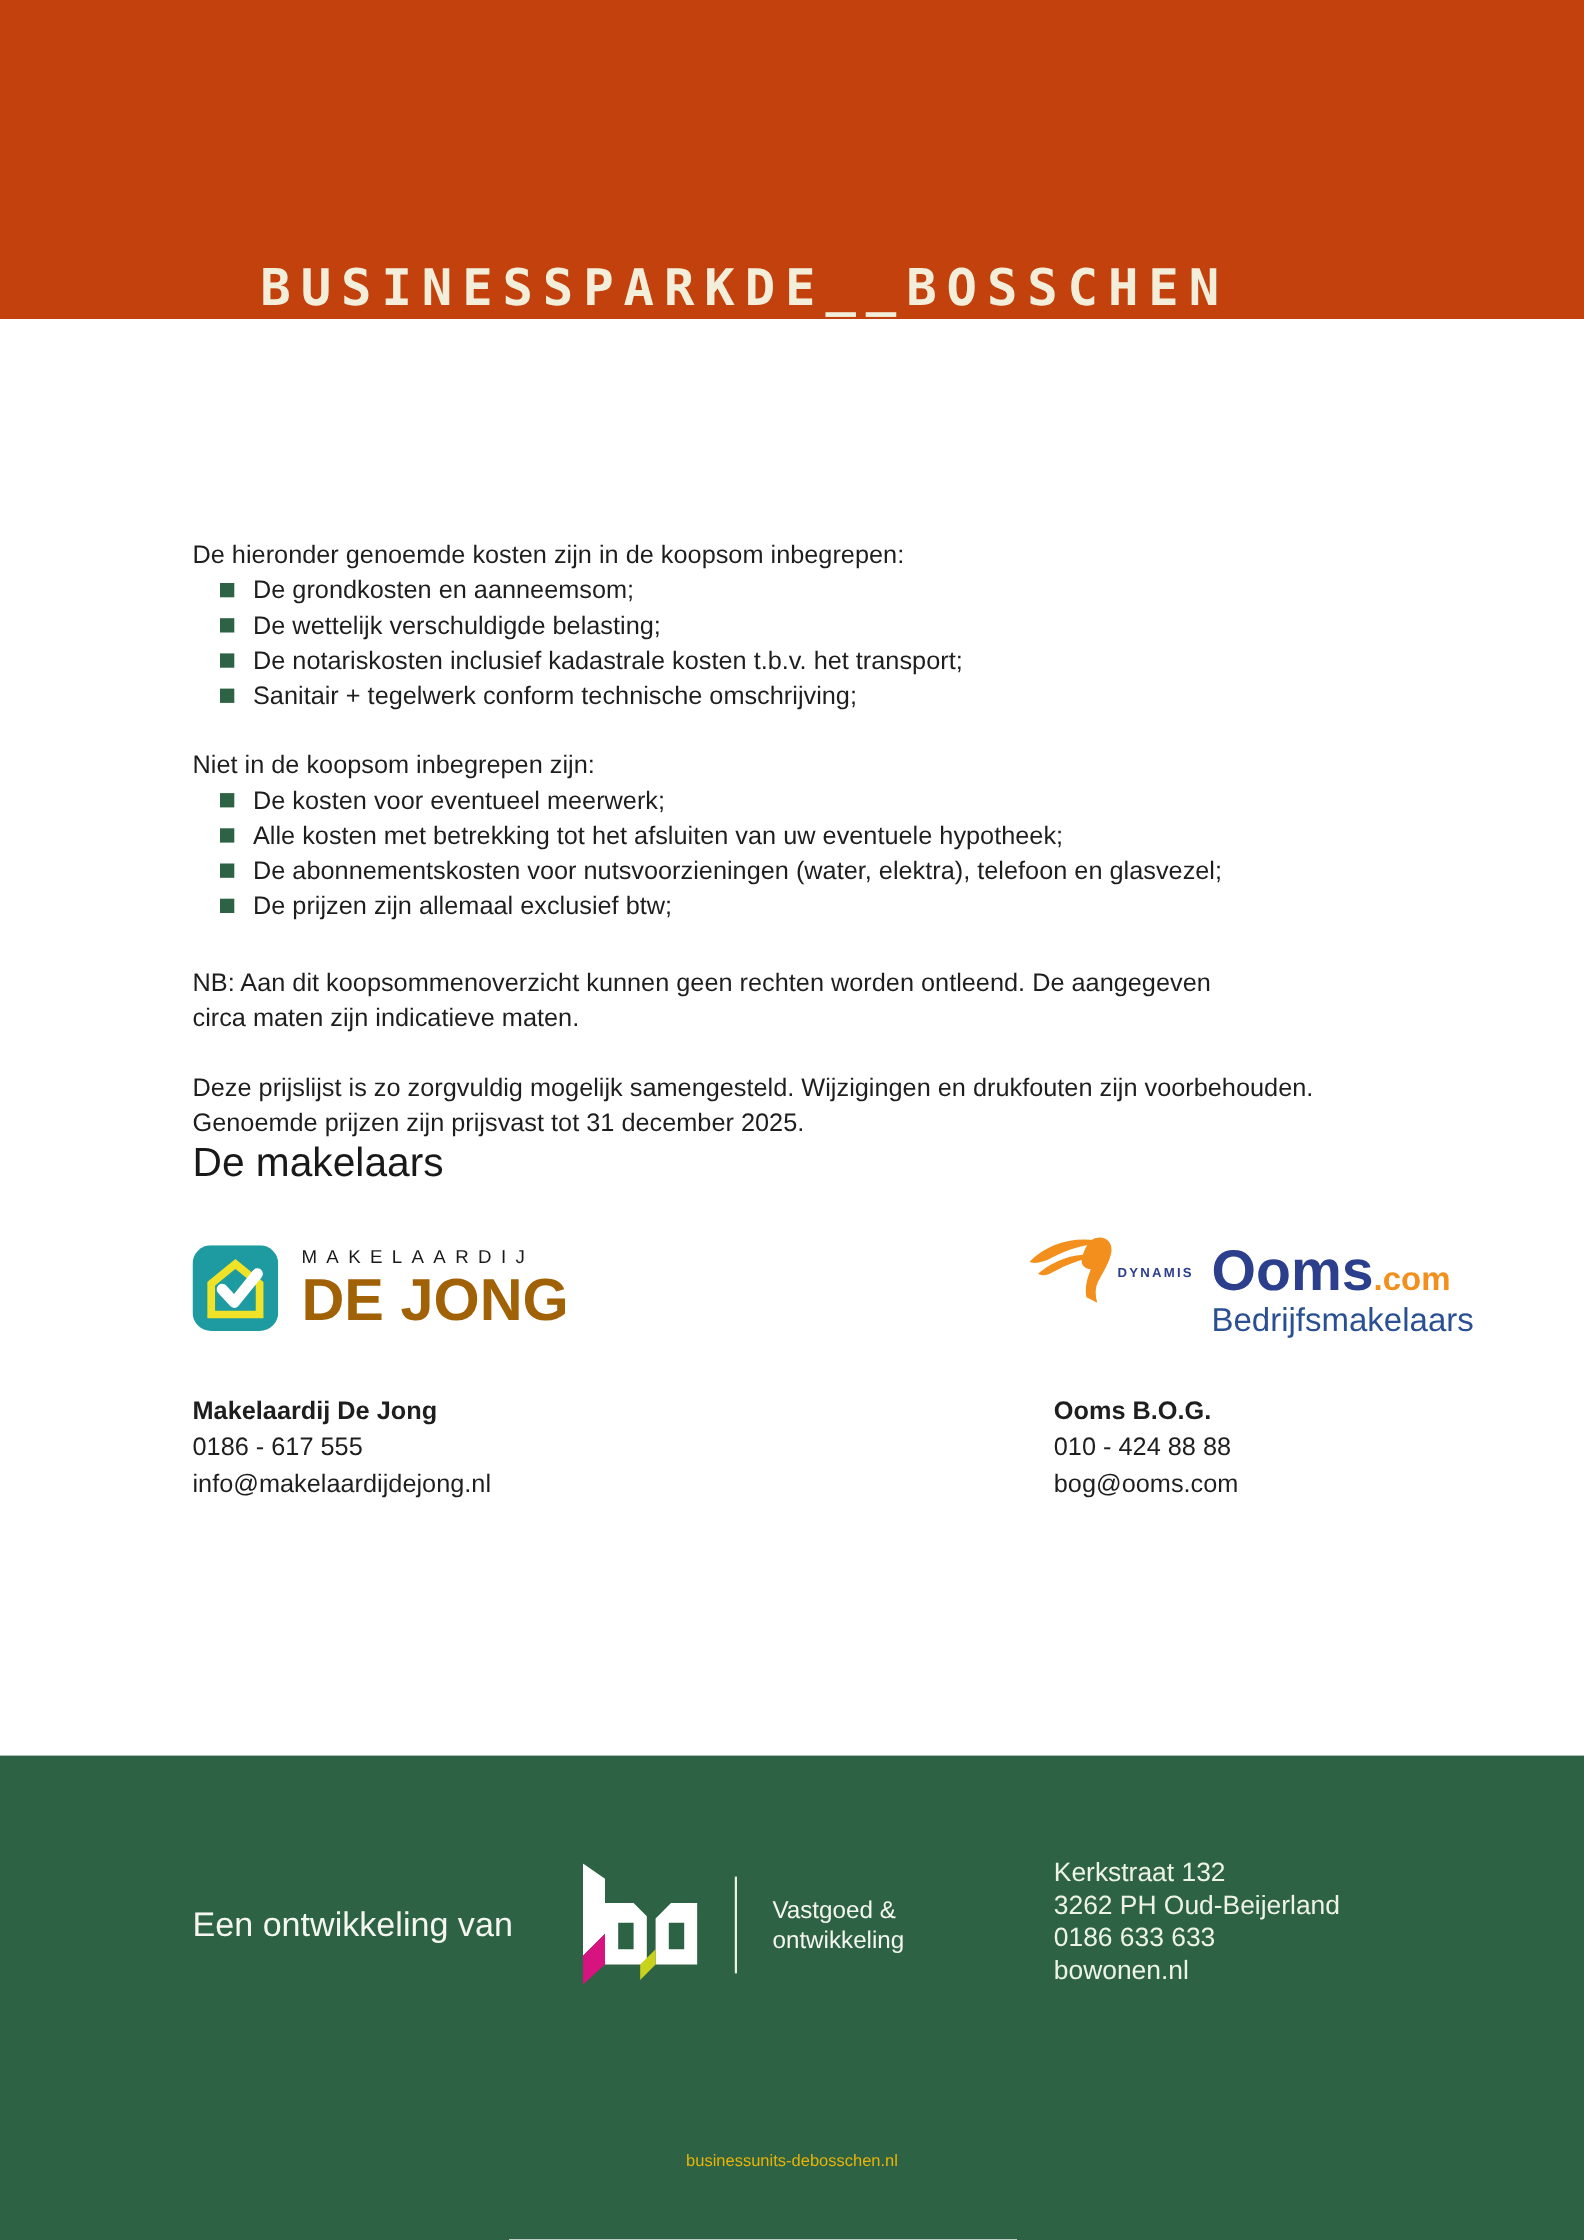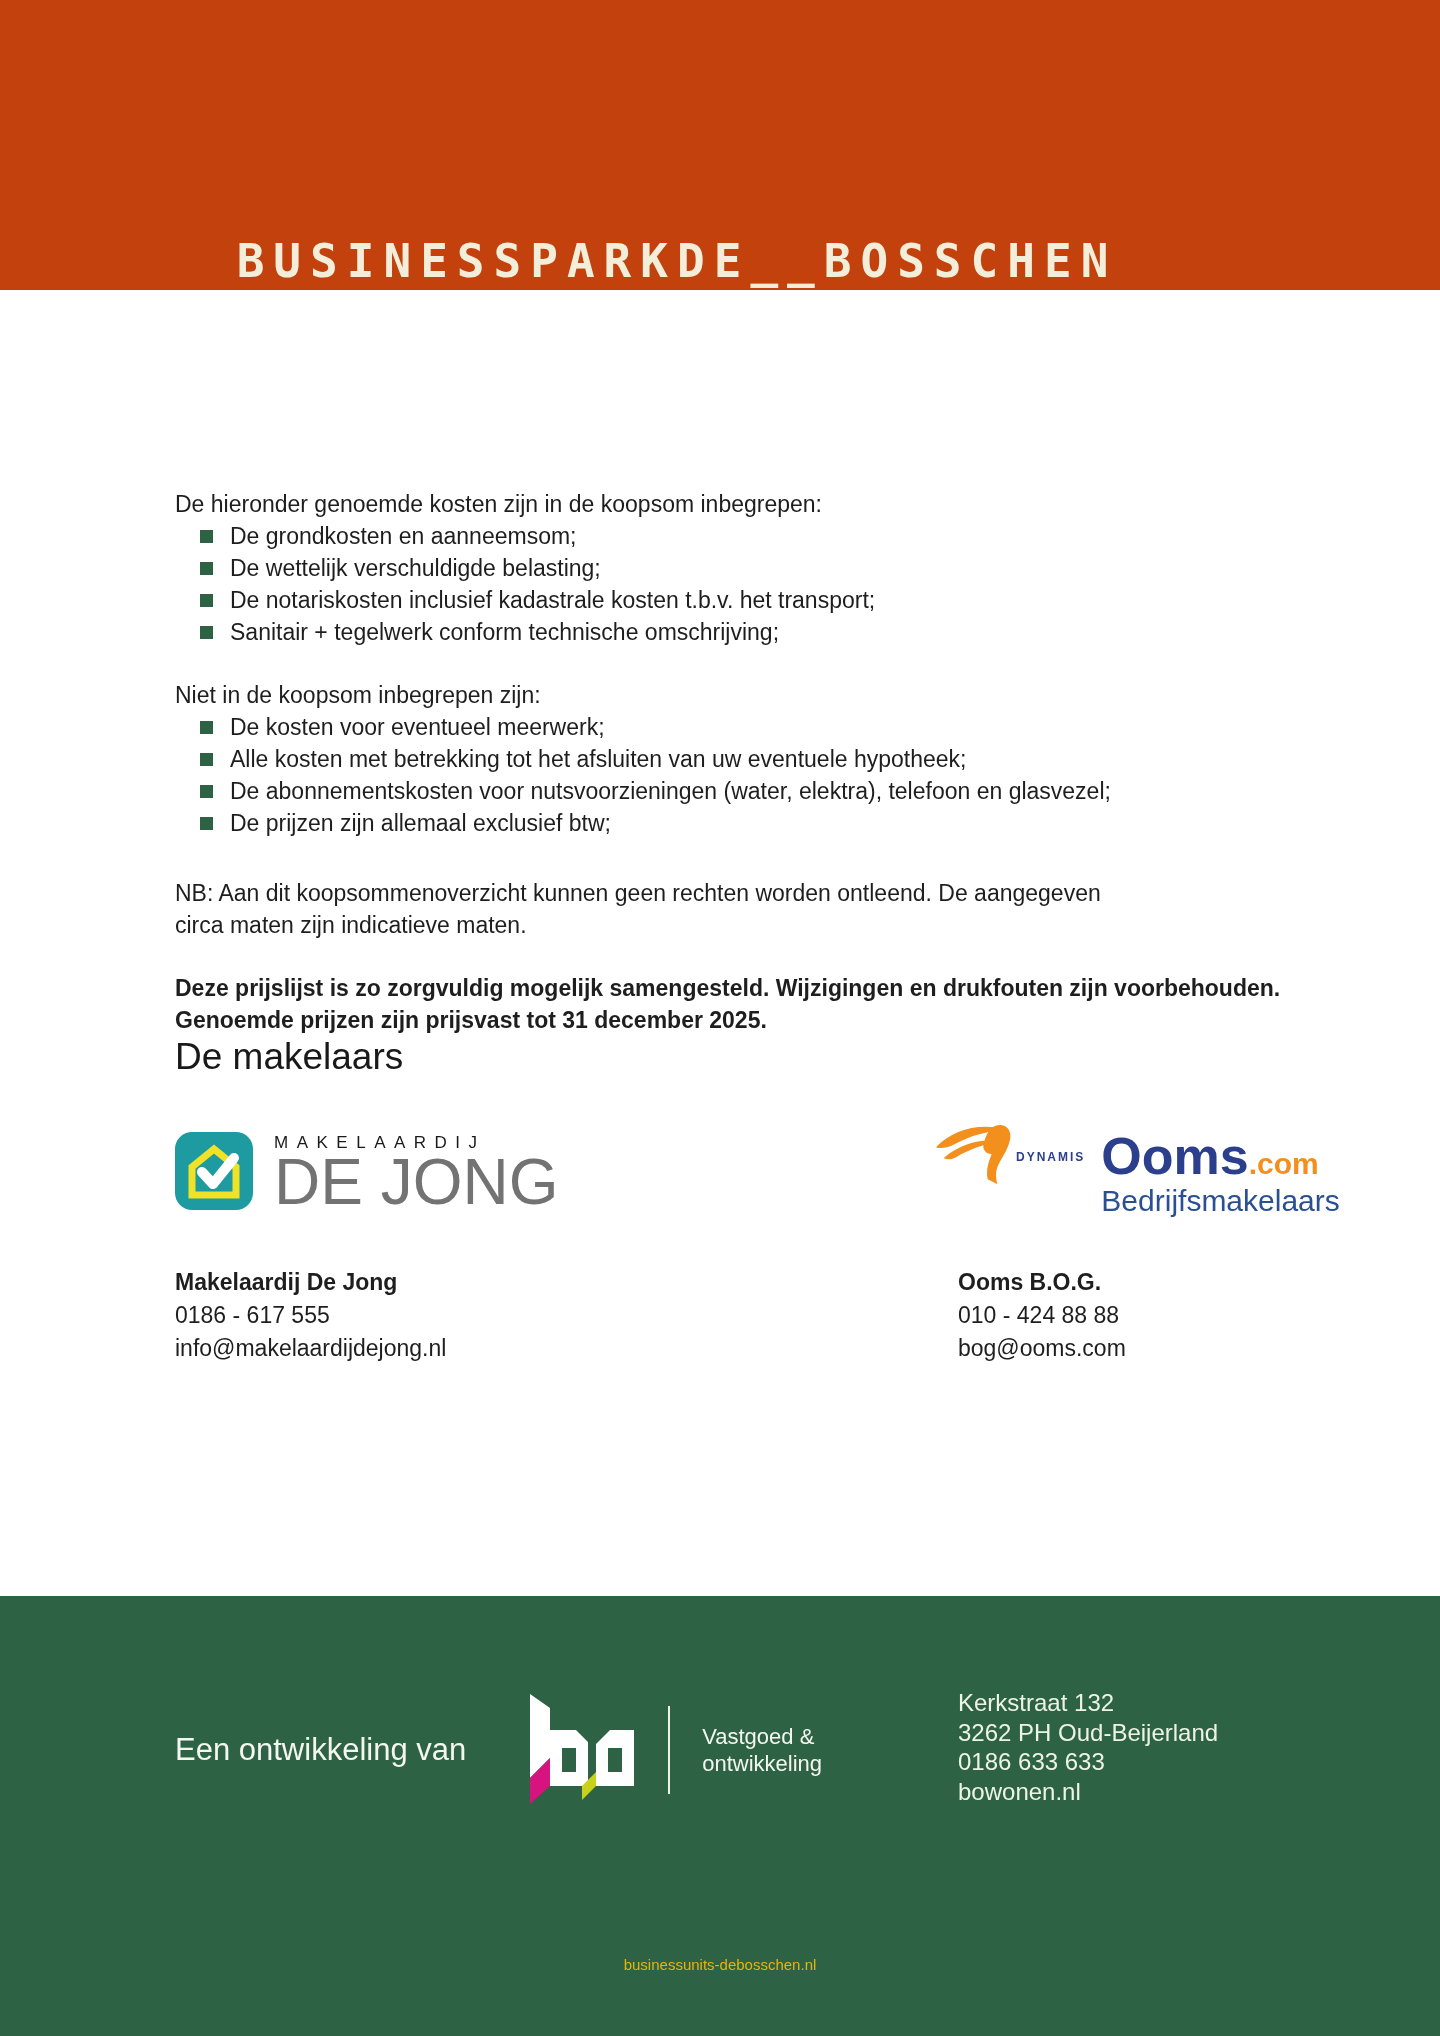--- a/index.html
+++ b/index.html
@@ -21,32 +21,32 @@
   }
   
   .main { padding:198px 0 0 175px; }
   .lead { font-size:23px; line-height:32px; white-space:nowrap; }
   ul.blocklist { list-style:none; padding-left:25px; }
   ul.blocklist li { display:flex; align-items:center; height:32px; white-space:nowrap; }
   .sq { width:13px; height:13px; background:#2d6344; margin-right:17px; flex:0 0 auto; }
   li .item-text { font-size:23px; }
   .section2 { margin-top:31px; }
   .para { margin-top:38px; }
-  .para.tight { margin-top:31px;font-weight:bold; }
+  .para.tight { margin-top:31px; }
   .para .pline { font-size:23px; line-height:32px; white-space:nowrap; }
   h2.makelaars { font-size:37px; font-weight:400; color:#191919; }
   
   .logos-row { display:flex; align-items:flex-start; margin-top:54px; }
   .col-left { width:783px; flex:0 0 auto; }
   .col-right { flex:1; }
   .dejong-logo { display:flex; align-items:center; }
   .dejong-icon { width:78px; height:78px; flex:0 0 auto; }
   .dejong-text { margin-left:21px; }
   .dejong-top { font-size:17px; letter-spacing:8.5px; color:#1a1a1a; font-weight:500; }
-  .dejong-bottom { font-size:64px; font-weight:normal; color:#737373; line-height:54px; margin-top:2px; letter-spacing:0px; }
+  .dejong-bottom { font-size:54px; font-weight:bold; color:#a16207; line-height:54px; margin-top:2px; letter-spacing:0px; }
   .ooms-logo { display:flex; align-items:flex-start; margin-left:-24px; margin-top:-12px; }
   .dynamis-block { display:flex; flex-direction:row; align-items:center; }
   .dynamis-figure { width:82px; height:66px; }
   .dynamis-label { font-size:12px; font-weight:bold; color:#2b3f8c; letter-spacing:2px; margin-top:8px; }
   .ooms-word { margin-left:16px; margin-top:10px; }
   .ooms-top { display:flex; align-items:baseline; }
   .ooms-name { font-size:52px; font-weight:bold; color:#2b3f8c; line-height:52px; }
   .ooms-tld { font-size:30px; font-weight:bold; color:#f3901d; }
   .ooms-sub { font-size:30px; color:#2a5093; margin-top:2px; }
   

